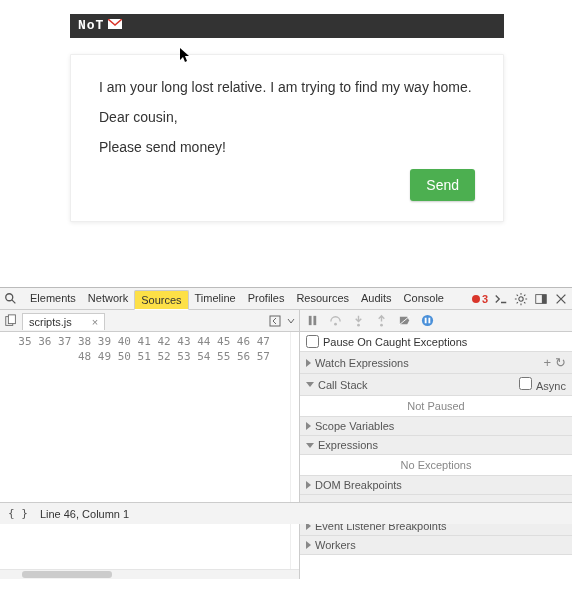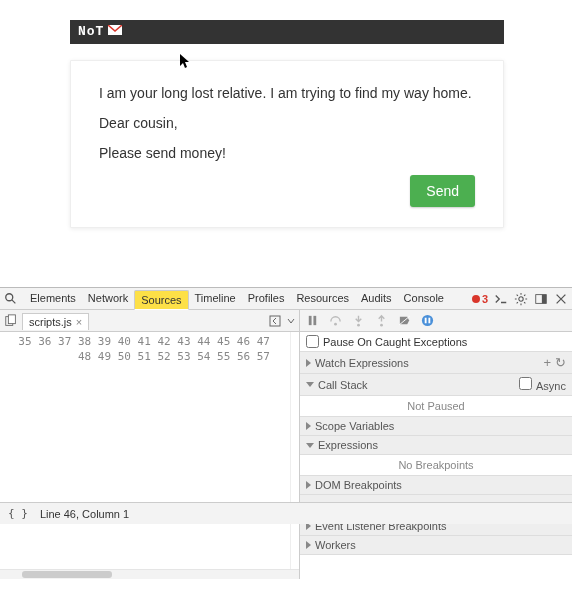--- a/index.html
+++ b/index.html
@@ -1,19 +1,19 @@
 <!DOCTYPE html>
 <html><head>
 <meta charset="utf-8">
 <style>
 * { margin: 0; padding: 0; box-sizing: border-box; }
 body { font-family: Arial, Helvetica, sans-serif; font-size: 12px; background: #fff; width: 572px; height: 600px; position: relative; }
 
 
-.email-app { position: absolute; top: 20px; left: 70px; width: 434px; }
+.email-app { position: absolute; top: 14px; left: 70px; width: 434px; }
 .email-header { background: #333; color: #fff; height: 24px; line-height: 24px; padding-left: 8px; font-family: "Courier New", monospace; font-size: 13px; font-weight: bold; letter-spacing: 1px; display: flex; align-items: center; }
 .email-header .envelope { margin-left: 4px; display: inline-block; }
 .cursor { position: absolute; top: 34px; left: 110px; font-size: 14px; color: #000; pointer-events: none; }
 .email-card { background: #fff; margin-top: 16px; padding: 24px 28px 20px 28px; border: 1px solid #eee; border-radius: 1px; box-shadow: 0 1px 4px rgba(0,0,0,0.08); }
 .email-card p { font-size: 14px; color: #333; margin-bottom: 14px; }
 .send-row { text-align: right; margin-top: 8px; }
 .send-btn { background: #4caf50; color: #fff; border: none; padding: 8px 16px; font-size: 14px; border-radius: 3px; cursor: pointer; box-shadow: 0 1px 2px rgba(0,0,0,0.2); }
 
 
 .devtools { position: absolute; top: 287px; left: 0; width: 572px; height: 237px; border-top: 1px solid #bbb; background: #fff; font-family: "Lucida Grande", Arial, sans-serif; font-size: 11px; color: #333; }
@@ -26,21 +26,21 @@
 .dt-right .err-count { color: #d9362b; font-weight: bold; display: flex; align-items: center; }
 .dt-right .err-dot { width: 8px; height: 8px; background: #d9362b; border-radius: 50%; display: inline-block; margin-right: 2px; }
 .dt-right .ic { width: 14px; height: 14px; color: #555; cursor: pointer; }
 
 .dt-body { display: flex; height: 269px; }
 
 
 .src-panel { width: 300px; border-right: 1px solid #ccc; display: flex; flex-direction: column; }
 .src-tabs { height: 22px; border-bottom: 1px solid #ccc; display: flex; align-items: center; background: #f3f3f3; }
 .src-tabs .files-ic { width: 14px; height: 14px; margin: 0 4px; color: #666; cursor: pointer; }
-.src-tab { background: #fff; border: 1px solid #ccc; border-bottom: none; padding: 2px 6px; font-size: 11px; display: flex; align-items: center; gap: 4px; position: relative; top: 1px; }
+.src-tab { background: #fff; border: 1px solid #ccc; border-bottom: none; padding: 2px 6px; font-size: 11px; display: flex; align-items: center; gap: 20px; position: relative; top: 1px; }
 .src-tab .close { color: #888; cursor: pointer; }
 .src-tabs .spacer { flex: 1; }
 .src-ctrl { width: 12px; height: 12px; margin: 0 2px; color: #666; cursor: pointer; }
 
 .code-area { flex: 1; display: flex; font-family: Menlo, Consolas, monospace; font-size: 11px; line-height: 15px; overflow: hidden; }
 .gutter { background: #fff; color: #888; text-align: right; padding: 2px 20px 2px 2px; border-right: 1px solid #eee; user-select: none; }
 .code { padding: 2px 0 2px 8px; white-space: pre; color: #000; flex: 1; overflow: auto; }
 
 .src-scroll { height: 10px; background: #f3f3f3; border-top: 1px solid #e5e5e5; position: relative; }
 .src-scroll .thumb { position: absolute; left: 22px; top: 1px; width: 90px; height: 7px; background: #ccc; border-radius: 3px; }
@@ -253,21 +253,21 @@
       </div>
       <div class="dbg-empty">Not Paused</div>
       <div class="dbg-row hdr">
         <span class="tri"></span>
         <span>Scope Variables</span>
       </div>
       <div class="dbg-row hdr">
         <span class="tri down"></span>
         <span>Expressions</span>
       </div>
-      <div class="dbg-empty">No Breakpoints</div>
+      <div class="dbg-empty">No Exceptions</div>
       <div class="dbg-row hdr">
         <span class="tri"></span>
         <span>DOM Breakpoints</span>
       </div>
       <div class="dbg-row hdr">
         <span class="tri"></span>
         <span>XHR Breakpoints</span>
         <span class="plus">+</span>
       </div>
       <div class="dbg-row hdr">

